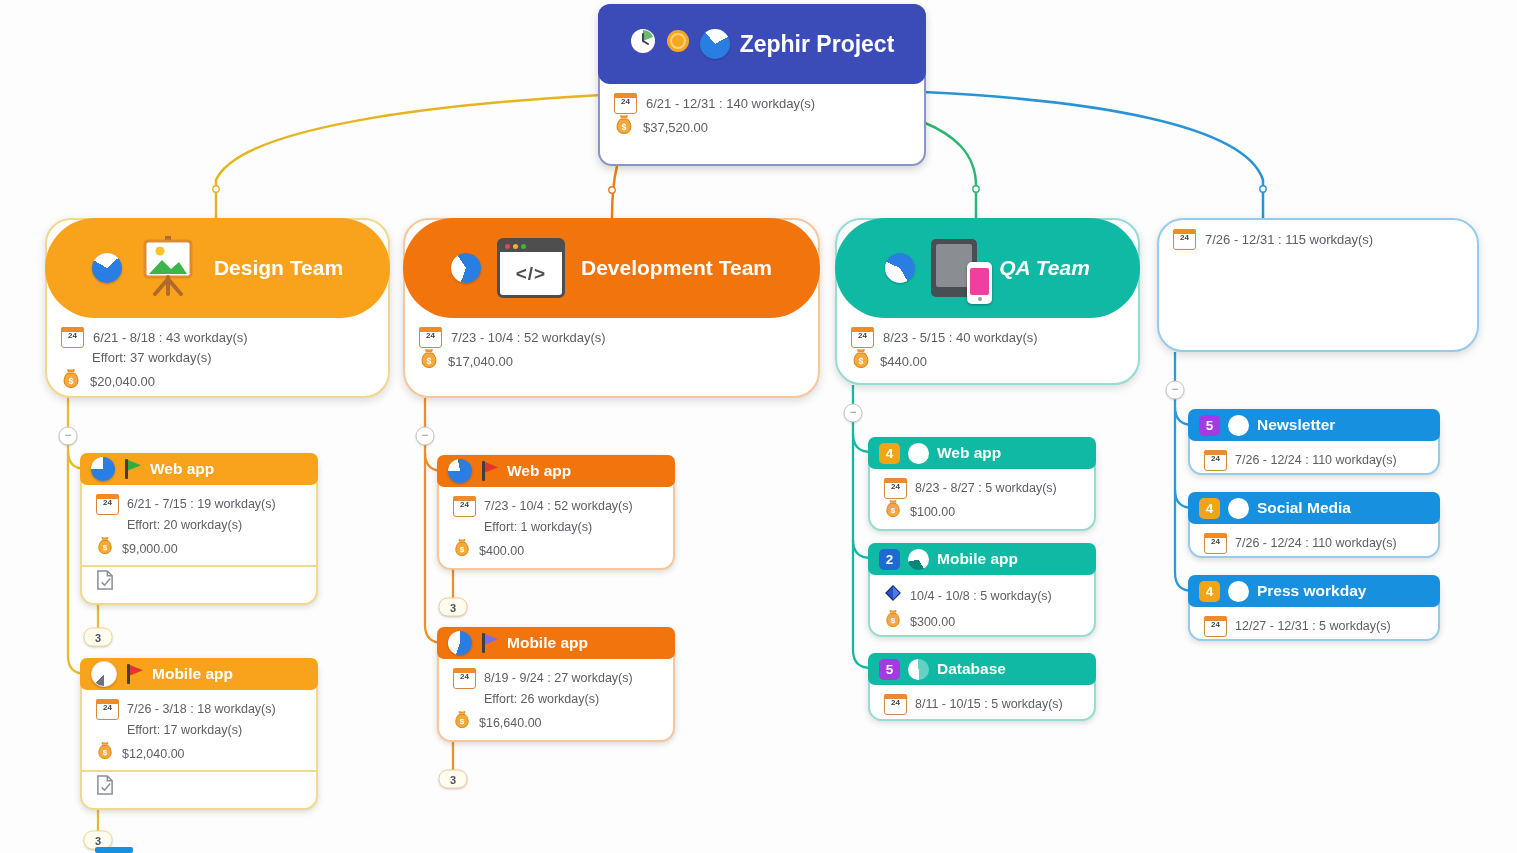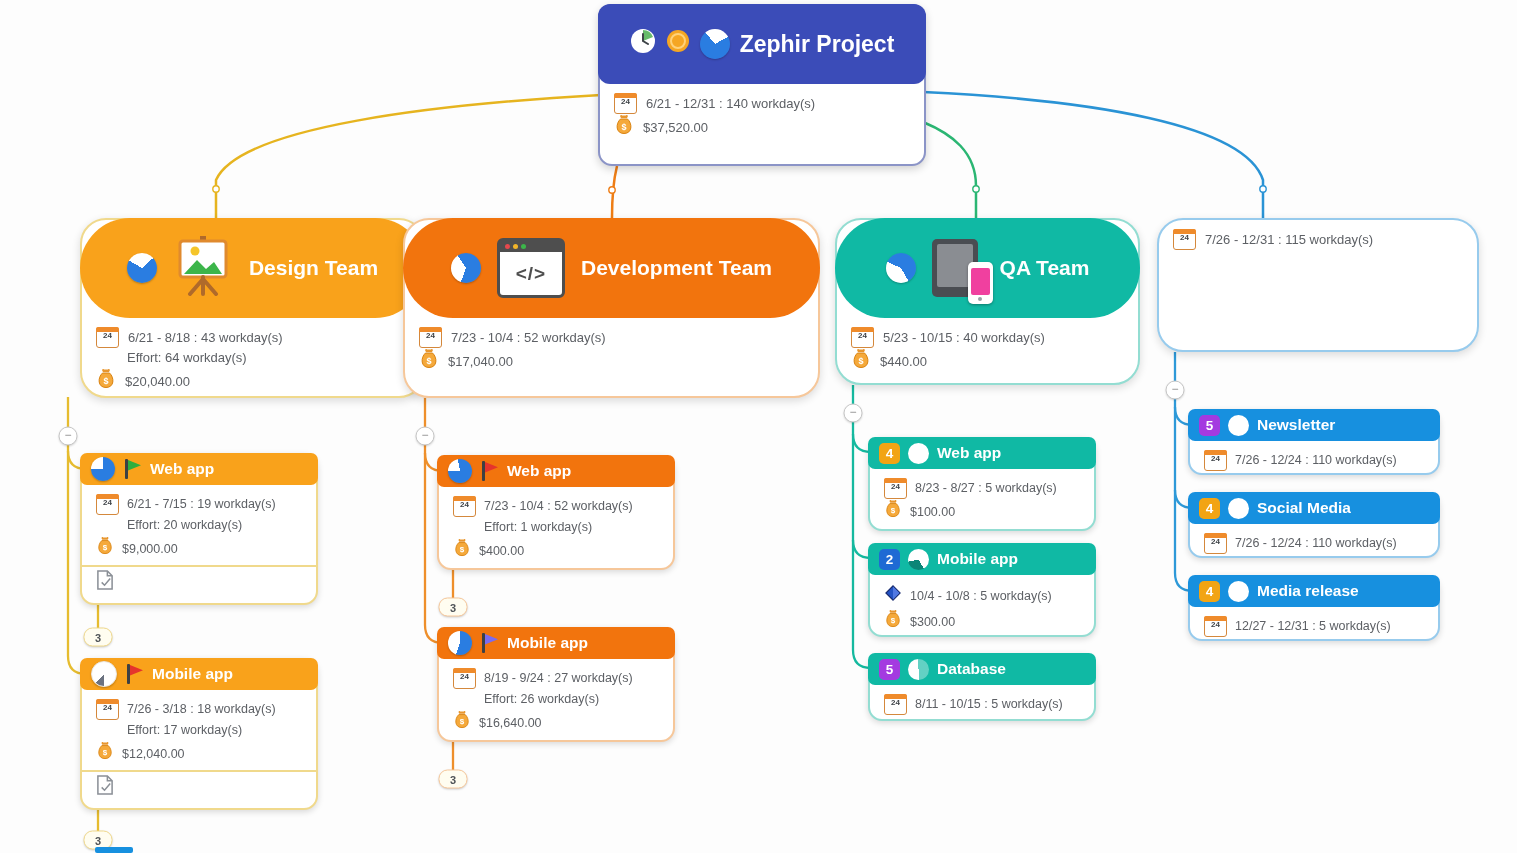--- a/index.html
+++ b/index.html
@@ -146,21 +146,21 @@
           <span><svg width="20" height="21" viewBox="0 0 20 21">
               <path d="M7 4 C5 1.5 7 .5 8 1.5 L12 1.5 C13 .5 15 1.5 13 4 Z" fill="#e8962e"></path>
               <path d="M6.5 5 C1.5 9.5 1.5 19.5 10 19.5 C18.5 19.5 18.5 9.5 13.5 5 Z" fill="#f5a93b" stroke="#d9820f" stroke-width="1"></path>
               <text x="10" y="15.5" font-size="9" font-weight="bold" fill="#fff" text-anchor="middle">$</text>
             </svg></span>
           <span>$37,520.00</span>
         </div>
     </div>
   </div>
 
-  <div class="node branch-node design" style="left:45px;top:218px;width:345px;height:180px;margin-left:35px;">
+  <div class="node branch-node design" style="left:45px;top:218px;width:345px;height:180px;">
     <div class="branch-header">
       <span class="pie lg" style="background:conic-gradient(from 300deg,#fff 0 30%,#2a7de1 0);"></span>
       <span>
         <svg width="60" height="60" viewBox="0 0 60 60">
             <rect x="27" y="0" width="6" height="7" fill="#b06a2a"></rect>
             <rect x="7" y="5" width="46" height="36" rx="3" fill="#fff" stroke="#e08a2e" stroke-width="3"></rect>
             <circle cx="22" cy="15" r="4.5" fill="#f5c52a"></circle>
             <path d="M11 38 L24 24 L33 33 L41 26 L49 38 Z" fill="#3cb54a"></path>
             <path d="M30 41 L30 58 M30 43 L17 58 M30 43 L43 58" stroke="#b06a2a" stroke-width="4" stroke-linecap="round" fill="none"></path>
           </svg>
@@ -168,21 +168,21 @@
       <span class="title-text">Design Team</span>
     </div>
     <div class="node-body">
       <div class="row">
           <span class="cal">
             <i>24</i>
           </span>
           <span>6/21 - 8/18 : 43 workday(s)</span>
         </div>
       <div class="row">
-          <span class="indent">Effort: 64 workday(s)</span>
+          <span class="indent">Effort: 37 workday(s)</span>
         </div>
       <div class="row">
           <span><svg width="20" height="21" viewBox="0 0 20 21">
               <path d="M7 4 C5 1.5 7 .5 8 1.5 L12 1.5 C13 .5 15 1.5 13 4 Z" fill="#e8962e"></path>
               <path d="M6.5 5 C1.5 9.5 1.5 19.5 10 19.5 C18.5 19.5 18.5 9.5 13.5 5 Z" fill="#f5a93b" stroke="#d9820f" stroke-width="1"></path>
               <text x="10" y="15.5" font-size="9" font-weight="bold" fill="#fff" text-anchor="middle">$</text>
             </svg></span>
           <span>$20,040.00</span>
         </div>
     </div>
@@ -338,28 +338,28 @@
         </div>
     </div>
   </div>
 
   <div class="node branch-node qa" style="left:835px;top:218px;width:305px;height:167px;">
     <div class="branch-header">
       <span class="pie lg" style="background:conic-gradient(from 150deg,#fff 0 40%,#2a7de1 0);"></span>
       <span class="tablet">
           <span class="phone"></span>
         </span>
-      <span class="title-text" style="margin-left:6px;">QA Team</span>
-    </div>
-    <div class="node-body">
-      <div class="row">
-          <span class="cal">
-            <i>24</i>
-          </span>
-          <span>5/23 - 10/15 : 40 workday(s)</span>
+      <span class="title-text" style="margin-left:6px;font-style:italic;">QA Team</span>
+    </div>
+    <div class="node-body">
+      <div class="row">
+          <span class="cal">
+            <i>24</i>
+          </span>
+          <span>8/23 - 5/15 : 40 workday(s)</span>
         </div>
       <div class="row">
           <span><svg width="20" height="21" viewBox="0 0 20 21">
               <path d="M7 4 C5 1.5 7 .5 8 1.5 L12 1.5 C13 .5 15 1.5 13 4 Z" fill="#e8962e"></path>
               <path d="M6.5 5 C1.5 9.5 1.5 19.5 10 19.5 C18.5 19.5 18.5 9.5 13.5 5 Z" fill="#f5a93b" stroke="#d9820f" stroke-width="1"></path>
               <text x="10" y="15.5" font-size="9" font-weight="bold" fill="#fff" text-anchor="middle">$</text>
             </svg></span>
           <span>$440.00</span>
         </div>
     </div>
@@ -470,21 +470,21 @@
           </span>
           <span>7/26 - 12/24 : 110 workday(s)</span>
         </div>
     </div>
   </div>
 
   <div class="node child-node mkt" style="left:1188px;top:575px;width:252px;height:66px;">
     <div class="child-header">
       <span class="prio prio-amber">4</span>
       <span class="prog"></span>
-      <span class="title-text">Media release</span>
+      <span class="title-text">Press workday</span>
     </div>
     <div class="node-body">
       <div class="row">
           <span class="cal">
             <i>24</i>
           </span>
           <span>12/27 - 12/31 : 5 workday(s)</span>
         </div>
     </div>
   </div>

